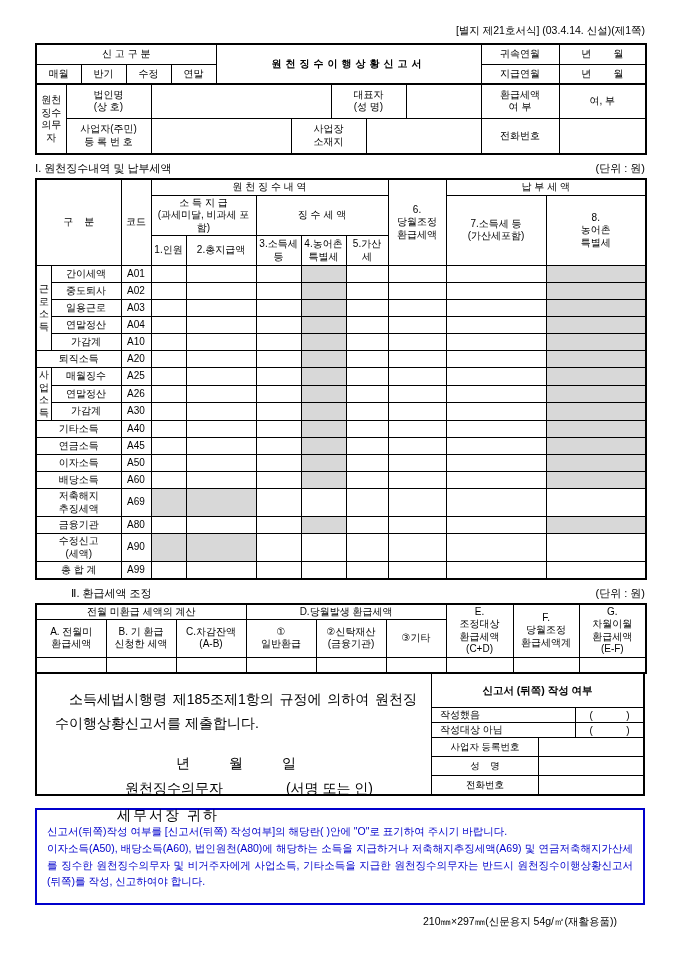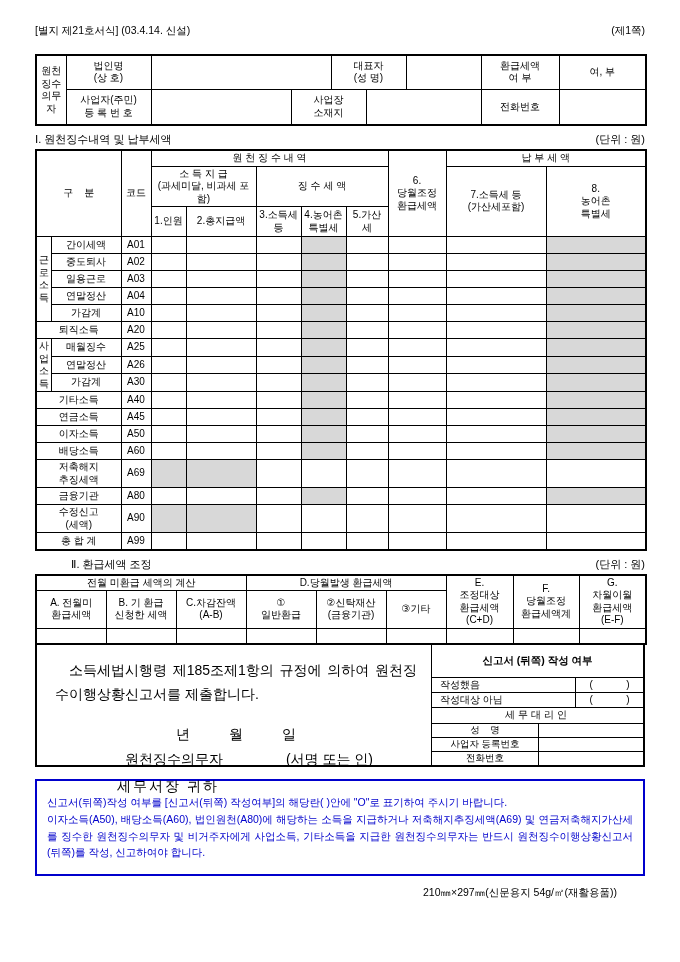--- a/index.html
+++ b/index.html
@@ -1,19 +1,19 @@
 <!DOCTYPE html>
 <html><head>
 <meta charset="utf-8">
 <style>
   *{box-sizing:border-box;margin:0;padding:0}
   html,body{background:#fff}
   body{width:680px;min-height:962px;color:#000;font-family:"Liberation Sans","DejaVu Sans",sans-serif;font-size:10px}
   .page{padding:24px 35px 20px}
-  .topbar{display:flex;justify-content:space-between;font-size:10.5px;margin-bottom:18px}
+  .topbar{display:flex;justify-content:flex-end;font-size:10.5px;margin-bottom:5px}
   table.t{border-collapse:collapse;table-layout:fixed;width:610px;border:2px solid #000}
   table.t td{border:1px solid #000;text-align:center;vertical-align:middle;padding:1px 2px;white-space:pre-wrap;font-size:10px;line-height:1.25;overflow:hidden}
   .neg{margin-top:-2px}
   .form-title{font-size:15px;font-weight:bold;letter-spacing:4px}
   .vert{font-size:9px;line-height:11px;word-break:break-all;padding:0 1px}
   .vert2{font-size:9px;line-height:12px;word-break:break-all;padding:0 5px}
   .flbl{font-size:9.5px;line-height:12px}
   .h9{font-size:9px;line-height:11px}
   .h85{font-size:8.5px;line-height:11px}
   .sec-title{width:610px;display:flex;justify-content:space-between;align-items:flex-end;font-size:11px;margin:6px 0 2px}
@@ -44,20 +44,47 @@
 </head>
 <body>
 
 <div class="page">
 
   <div class="topbar">
     <span>[별지 제21호서식] (03.4.14. 신설)</span>
     <span>(제1쪽)</span>
   </div>
 
+  <table class="t">
+    <colgroup>
+      <col style="width:45px">
+        <col style="width:45px">
+        <col style="width:45px">
+        <col style="width:45px">
+      <col style="width:265px">
+        <col style="width:78px">
+        <col style="width:87px">
+    </colgroup>
+    <tbody>
+        <tr style="height:20px">
+      <td colspan="4">신 고 구 분</td>
+      <td rowspan="2" class="form-title">원천징수이행상황신고서</td>
+      <td class="flbl">귀속연월</td>
+      <td>년        월</td>
+    </tr>
+    <tr style="height:20px">
+      <td>매월</td>
+      <td>반기</td>
+      <td>수정</td>
+      <td>연말</td>
+      <td class="flbl">지급연월</td>
+      <td>년        월</td>
+    </tr>
+  </tbody>
+    </table>
 
   <table class="t neg">
     <colgroup>
       <col style="width:30px">
         <col style="width:85px">
         <col style="width:140px">
         <col style="width:40px">
       <col style="width:35px">
         <col style="width:40px">
         <col style="width:75px">
@@ -423,27 +450,26 @@
     <div class="decl-right">
       <div class="rb-title">신고서 (뒤쪽) 작성 여부</div>
       <div class="rb-row">
         <div class="rb-opt-label">작성했음</div>
         <div class="rb-paren">(            )</div>
       </div>
       <div class="rb-row">
         <div class="rb-opt-label">작성대상 아님</div>
         <div class="rb-paren">(            )</div>
       </div>
-      <div class="rb-agent-title">세무대리인</div>
+      <div class="rb-field">
+        <div class="rb-field-label">사업자 등록번호</div>
+        <div class="rb-field-value"></div>
+      </div>
       <div class="rb-field">
         <div class="rb-field-label">성    명</div>
-        <div class="rb-field-value"></div>
-      </div>
-      <div class="rb-field">
-        <div class="rb-field-label">사업자 등록번호</div>
         <div class="rb-field-value"></div>
       </div>
       <div class="rb-field">
         <div class="rb-field-label">전화번호</div>
         <div class="rb-field-value"></div>
       </div>
     </div>
   </div>
 
   <div class="note">

